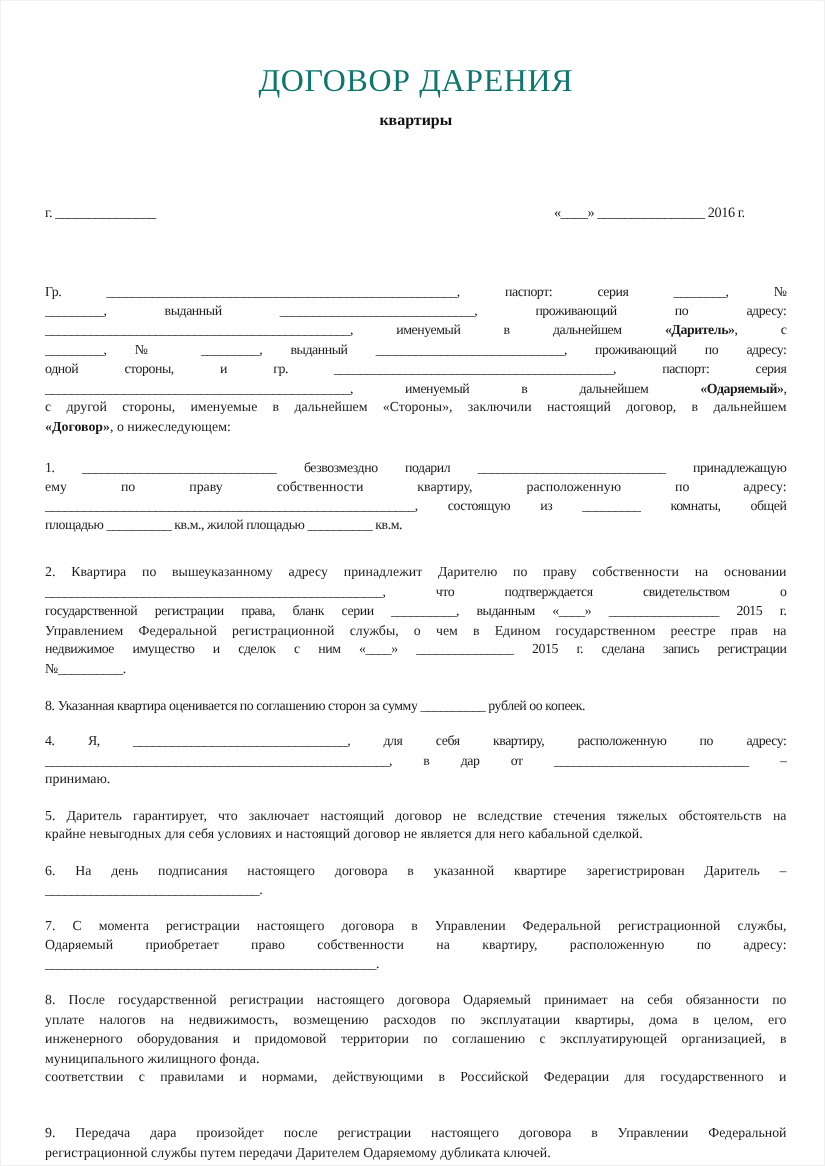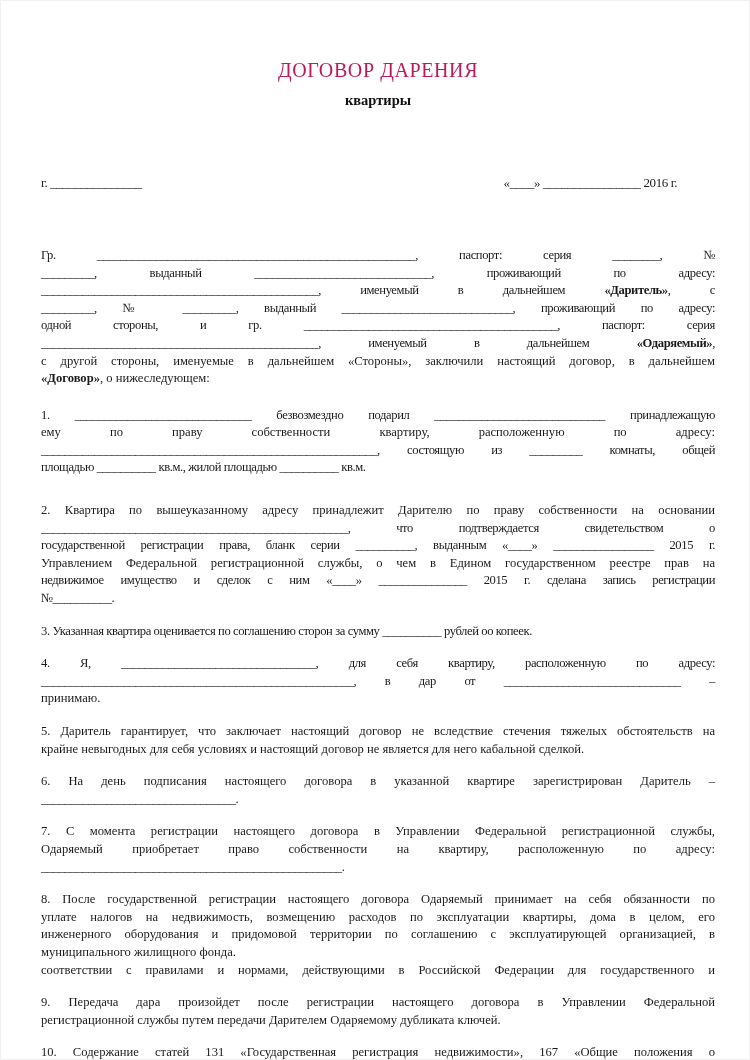--- a/index.html
+++ b/index.html
@@ -25,26 +25,26 @@
     border: 1px solid #f0f0f0;
     padding: 58px 34px 0 40px;
   }
 
   
   .title-block {
     text-align: center;
     margin: 0 0 0 0;
   }
   .doc-title {
-    font-size: 20px;
+    font-size: 29px;
     letter-spacing: 0.6px;
     font-weight: normal;
     margin: 0;
     line-height: 1.1;
-    color: #be185d;
+    color: #0f766e;
   }
   .doc-subtitle {
     font-size: 14.5px;
     font-weight: bold;
     margin: 12px 0 0 0;
     line-height: 1.1;
     color: #111111;
   }
 
   
@@ -121,21 +121,21 @@
     <div style="margin-top:25px">
       <p class="para stretch">2. Квартира по вышеуказанному адресу принадлежит Дарителю по праву собственности на основании</p>
       <p class="para stretch fill">____________________________________________________, что подтверждается свидетельством о</p>
       <p class="para stretch fill">государственной регистрации права, бланк серии __________, выданным «____» _________________ 2015 г.</p>
       <p class="para stretch">Управлением Федеральной регистрационной службы, о чем в Едином государственном реестре прав на</p>
       <p class="para stretch fill">недвижимое имущество и сделок с ним «____» _______________ 2015 г. сделана запись регистрации</p>
       <p class="para fill">№__________.</p>
     </div>
 
     <div style="margin-top:15px">
-      <p class="para fill">3. Указанная квартира оценивается по соглашению сторон за сумму __________ рублей оо копеек.</p>
+      <p class="para fill">8. Указанная квартира оценивается по соглашению сторон за сумму __________ рублей оо копеек.</p>
     </div>
 
     <div style="margin-top:15px">
       <p class="para stretch fill">4. Я, _________________________________, для себя квартиру, расположенную по адресу:</p>
       <p class="para stretch fill">_____________________________________________________, в дар от ______________________________ –</p>
       <p class="para">принимаю.</p>
     </div>
 
     <div style="margin-top:15px">
       <p class="para stretch">5. Даритель гарантирует, что заключает настоящий договор не вследствие стечения тяжелых обстоятельств на</p>
@@ -154,21 +154,21 @@
     </div>
 
     <div style="margin-top:15px">
       <p class="para stretch">8. После государственной регистрации настоящего договора Одаряемый принимает на себя обязанности по</p>
       <p class="para stretch">уплате налогов на недвижимость, возмещению расходов по эксплуатации квартиры, дома в целом, его</p>
       <p class="para stretch">инженерного оборудования и придомовой территории по соглашению с эксплуатирующей организацией, в</p>
       <p class="para">муниципального жилищного фонда.</p>
       <p class="para stretch">соответствии с правилами и нормами, действующими в Российской Федерации для государственного и</p>
     </div>
 
-    <div style="margin-top:15px">
+    <div style="margin-top:33px">
       <p class="para stretch">9. Передача дара произойдет после регистрации настоящего договора в Управлении Федеральной</p>
       <p class="para">регистрационной службы путем передачи Дарителем Одаряемому дубликата ключей.</p>
     </div>
 
     <div style="margin-top:15px">
       <p class="para stretch">10. Содержание статей 131 «Государственная регистрация недвижимости», 167 «Общие положения о</p>
 
     </div>
 
   </div>

